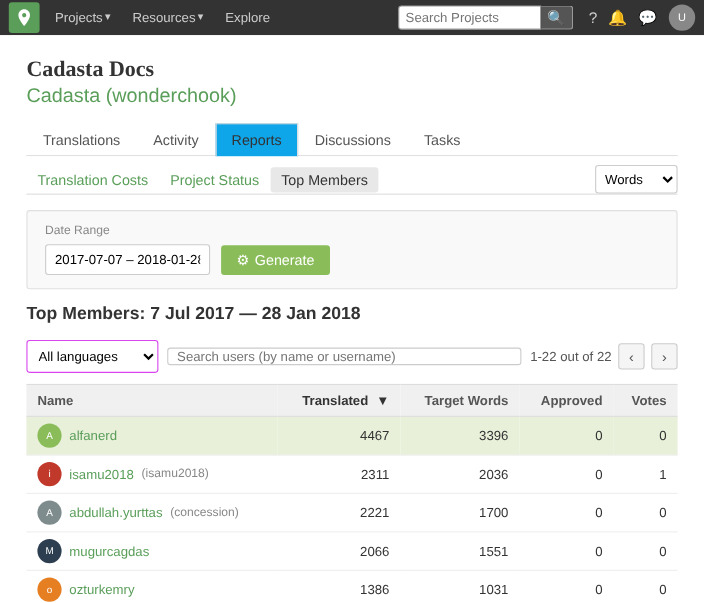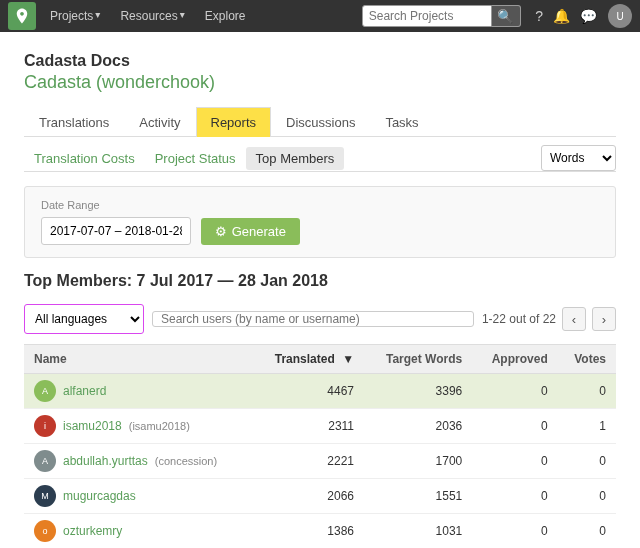--- a/index.html
+++ b/index.html
@@ -11,27 +11,27 @@
     .topnav-item { color: #ccc; font-size: 12px; cursor: pointer; padding: 0 6px; display: flex; gap: 2px; }
     .topnav-search { margin-left: auto; display: flex; align-items: center; }
     .topnav-search input { height: 22px; padding: 0 6px; font-size: 12px; border: 1px solid #999; border-radius: 3px 0 0 3px; width: 130px; background: #fff; }
     .topnav-search-btn { background: #555; border: 1px solid #999; border-left: none; height: 22px; padding: 0 6px; cursor: pointer; color: #ccc; border-radius: 0 3px 3px 0; }
     .topnav-icons { display: flex; align-items: center; gap: 10px; margin-left: 6px; }
     .topnav-icon { color: #ccc; font-size: 14px; cursor: pointer; }
     .topnav-avatar { width: 24px; height: 24px; border-radius: 50%; background: #888; overflow: hidden; display: flex; align-items: center; justify-content: center; color: #fff; font-size: 10px; }
 
     
     .page { background: #fff; padding: 20px 24px 0 24px; }
-    .project-title { font-size: 16px; font-weight: 600; color: #333; margin-bottom: 2px; }
+    .project-title { font-size: 20px; font-weight: 600; color: #333; margin-bottom: 2px; font-family: Liberation Serif, serif; }
     .project-sub { color: #5a9e5a; font-size: 18px; margin-bottom: 14px; cursor: pointer; }
 
     
     .tabs { display: flex; border-bottom: 1px solid #ddd; margin-bottom: 0; }
     .tab { padding: 7px 14px; font-size: 13px; cursor: pointer; color: #555; border: 1px solid transparent; border-bottom: none; margin-bottom: -1px; }
-    .tab.active { background: #fde047; border-color: #ddd; border-bottom-color: #fff; color: #333; font-weight: 500; }
+    .tab.active { background: #0ea5e9; border-color: #ddd; border-bottom-color: #fff; color: #333; font-weight: 500; }
 
     
     .subtab-row { display: flex; align-items: center; padding: 8px 0 0 0; border-bottom: 1px solid #ddd; background: #fff; }
     .subtab { padding: 4px 10px; font-size: 13px; cursor: pointer; color: #5a9e5a; }
     .subtab.active { background: #e8e8e8; color: #333; border-radius: 3px; padding: 4px 10px; }
     .subtab-right { margin-left: auto; }
     .words-select { height: 26px; font-size: 12px; border: 1px solid #ccc; border-radius: 3px; padding: 0 4px; background: #fff; cursor: pointer; }
 
     
     .filter-section { background: #f9f9f9; border: 1px solid #e0e0e0; border-radius: 3px; margin: 14px 0; padding: 12px 16px; }

